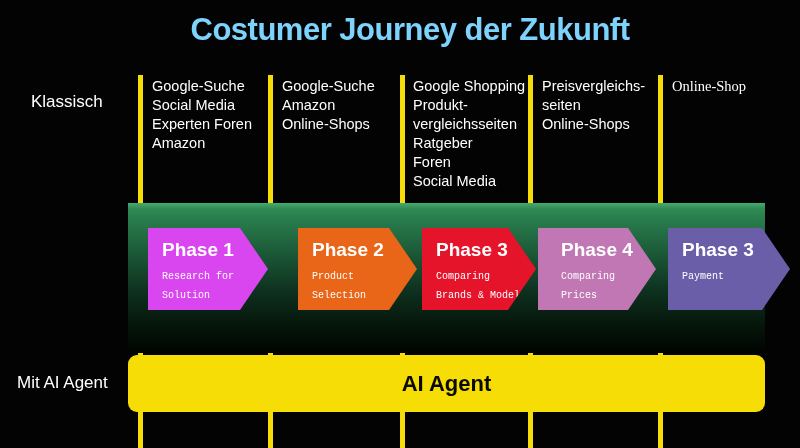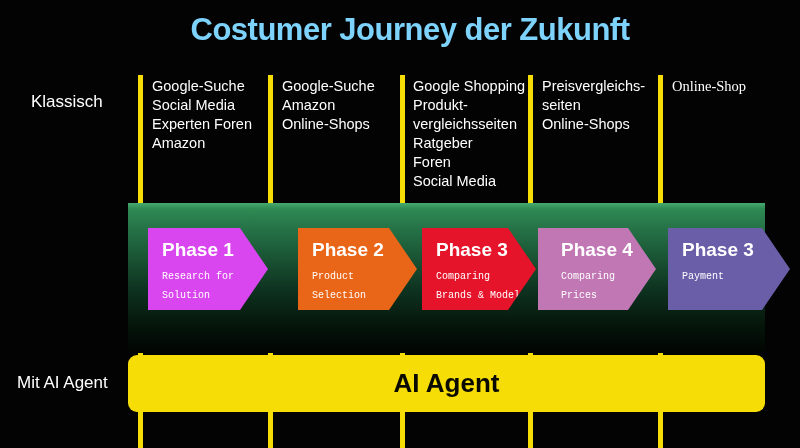--- a/index.html
+++ b/index.html
@@ -32,21 +32,21 @@
   }
   .p0{left:148px;width:120px;} .p1{left:278px;width:119px;margin-left:20px;}
   .p2{left:422px;width:114px;} .p3{left:538px;width:118px;}
   .p4{left:668px;width:122px;}
   .phase-name{font-size:19px;font-weight:bold;margin:0 0 6px 0;}
   .phase-desc{font-size:10px;line-height:19px;white-space:pre-line;font-family:Liberation Mono, monospace;}
   .ai-bar{
     position:absolute;left:128px;top:355px;width:637px;height:57px;
     border-radius:9px;display:flex;align-items:center;justify-content:center;
   }
-  .ai-bar-label{color:#0a0a00;font-size:26px;font-weight:bold;}
+  .ai-bar-label{color:#0a0a00;font-size:22px;font-weight:bold;}
 </style>
 </head>
 <body>
 
 <div class="canvas">
 
   <div class="title">Costumer Journey der Zukunft</div>
 
   <div class="row-label label-klassisch">Klassisch</div>
 

